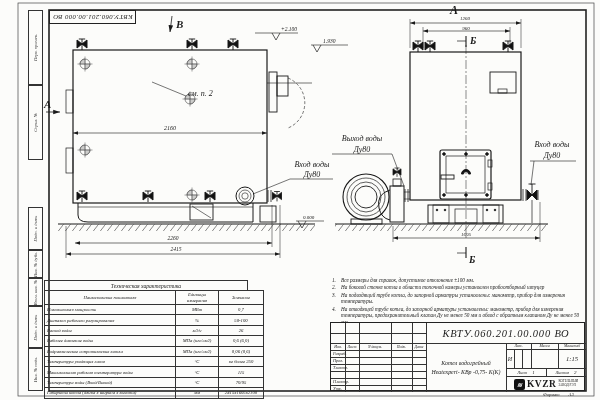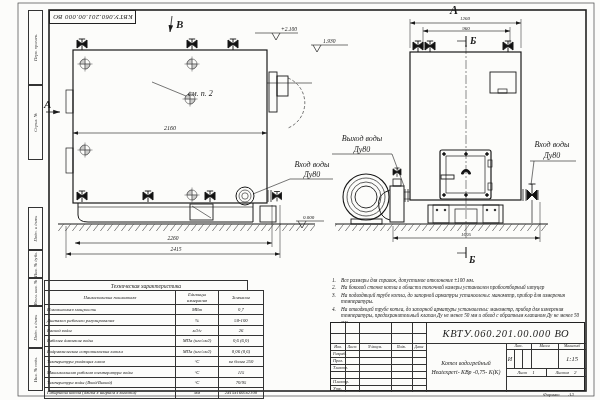--- a/index.html
+++ b/index.html
@@ -423,20 +423,28 @@
 
   <div class="cell" style="left:175px;top:45px;width:40px;height:8px;gap:5px;font-size:4.2px;">
     <span>Лист</span>
         <span style="font-size:5px;">1</span>
   </div>
   <div class="cell" style="left:215px;top:45px;width:40px;height:8px;gap:5px;font-size:4.2px;">
     <span>Листов</span>
         <span style="font-size:5px;">2</span>
   </div>
 
+  <div class="cell" style="left:175px;top:53px;width:80px;height:16px;">
+    <div class="logo-sq">≋</div>
+    <span class="logo-kvzr">KVZR</span>
+    <span class="logo-sub">
+      <span>КОТЕЛЬНЫЙ</span>
+      <span>ЗАВОД РЭП</span>
+    </span>
+  </div>
 </div>
 
 <div class="fmt">
   <span>Формат</span>
   <span>А3</span>
 </div>
 
 </div>
 
 </body></html>

